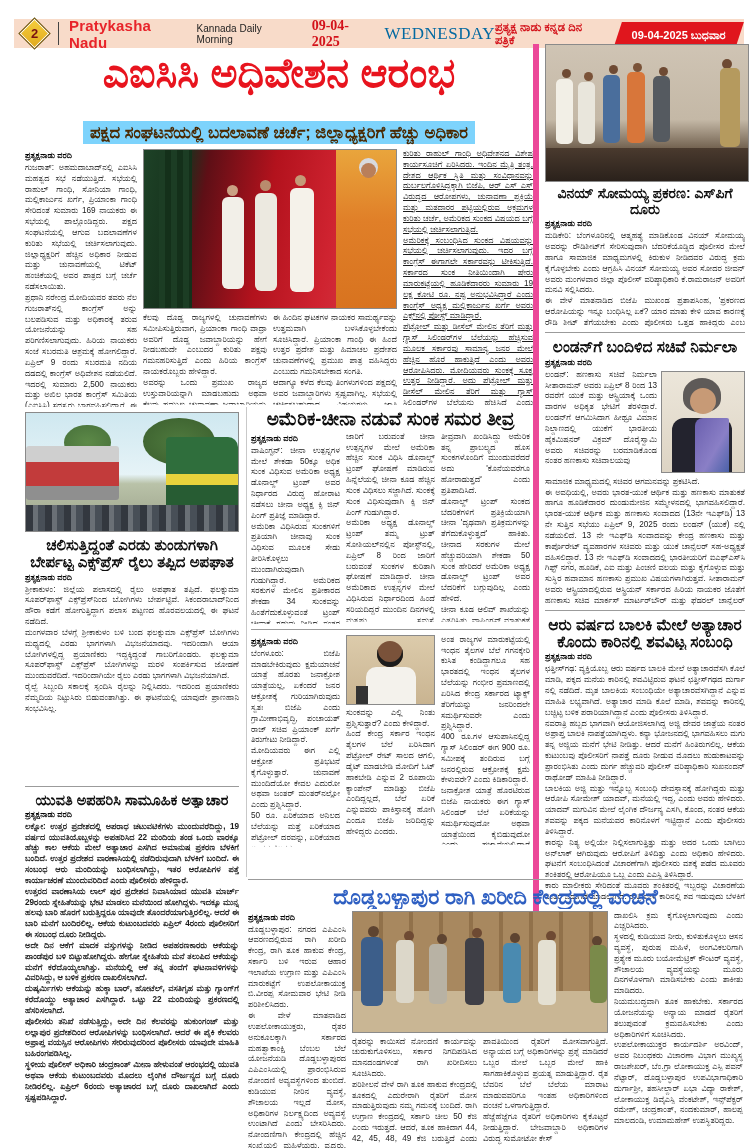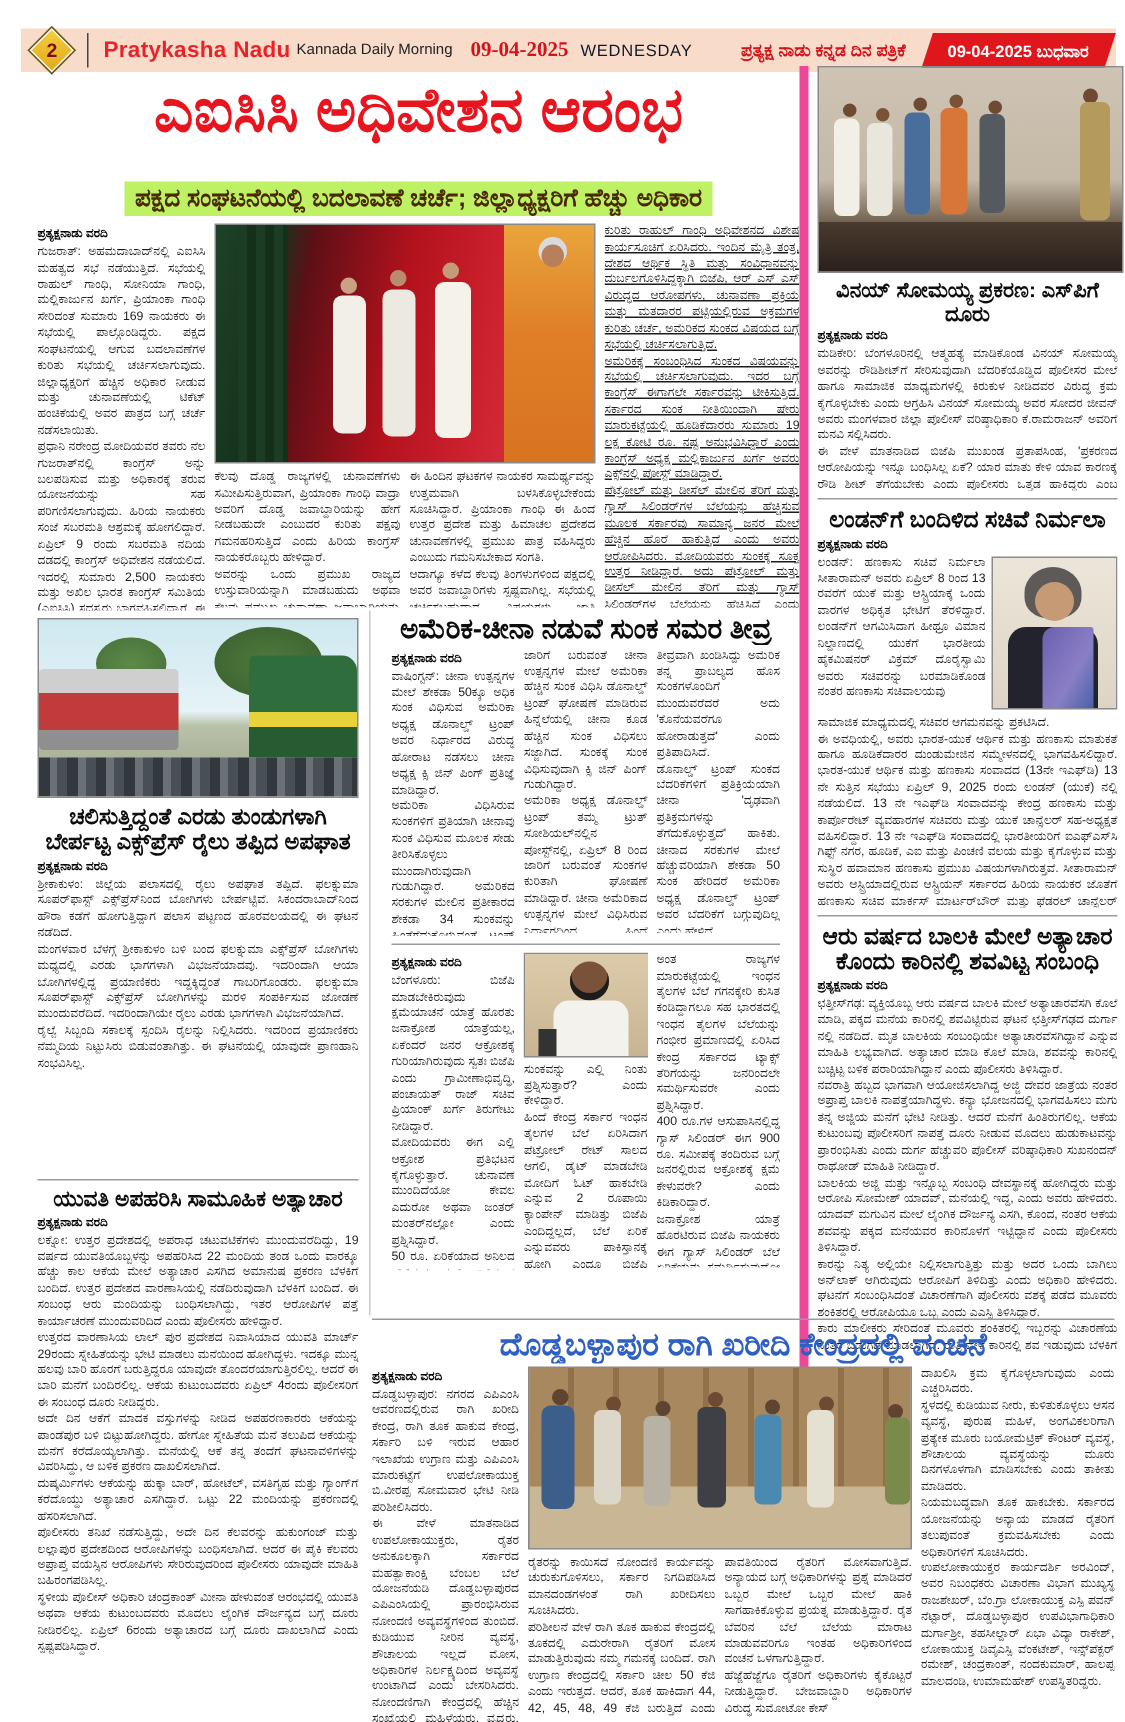--- a/index.html
+++ b/index.html
@@ -9,29 +9,29 @@
   .masthead{position:absolute;left:14px;top:19px;width:730px;height:29px;background:#f8dbc9;
             display:flex;align-items:center;}
   .diamond{width:21px;height:21px;background:linear-gradient(135deg,#f6cf3c,#e0a81e);
            border:1px solid #6b5510;transform:rotate(45deg);margin-left:9px;flex:0 0 auto;
            display:flex;align-items:center;justify-content:center;box-shadow:0 0 0 1px #fff inset;}
   .diamond span{transform:rotate(-45deg);font-weight:bold;font-size:13px;color:#7a1010;}
   .vsep{width:1px;height:23px;background:#444;margin:0 10px 0 12px;}
   .brand-name{color:#e8232a;font-weight:bold;font-size:15px;letter-spacing:.2px;}
   .brand-sub{color:#222;font-size:10px;margin-left:4px;}
   .mh-date{font-family:"Liberation Serif",serif;color:#d3121a;font-weight:bold;font-size:14px;margin-left:12px;}
-  .mh-day{font-family:Liberation Sans, sans-serif;color:#0f172a;font-size:11px;margin-left:8px;letter-spacing:.5px;}
+  .mh-day{font-family:Liberation Serif, serif;color:#0369a1;font-size:17px;margin-left:8px;letter-spacing:.5px;}
   .mh-kn{color:#d3121a;font-weight:bold;font-size:11.5px;margin-left:auto;margin-right:14px;}
   .datebox{background:#e0161d;transform:skewX(-18deg);padding:3px 14px;margin-right:4px;flex:0 0 auto;}
   .datebox span{display:inline-block;transform:skewX(18deg);color:#fff;font-weight:bold;font-size:11px;}
   
   .lead-head{position:absolute;left:25px;top:52px;width:508px;height:66px;text-align:center;
              color:#e8141e;font-weight:bold;font-size:41px;line-height:1.05;overflow:hidden;}
   .lead-sub{position:absolute;left:25px;top:121px;width:508px;text-align:center;}
-  .lead-sub .hl{background:#bef264;color:#4a2800;font-weight:bold;font-size:16.5px;padding:2px 7px;display:inline-block;}
+  .lead-sub .hl{background:#7dd3fc;color:#4a2800;font-weight:bold;font-size:16.5px;padding:2px 7px;display:inline-block;}
   
   .byline{font-size:8px;font-weight:bold;text-align:left;margin:2px 0 2px;color:#000;}
   .body-txt{font-size:8.2px;line-height:1.32;text-align:justify;white-space:pre-line;overflow:hidden;color:#1c1c1c;}
   .art-head{font-weight:bold;text-align:center;color:#0d0d0d;line-height:1.12;overflow:hidden;}
   .rule-h{border-top:1px solid #9b9b9b;margin:5px 0;}
   .photo{position:relative;overflow:hidden;border:1px solid #8a8a8a;}
   .p{position:absolute;}
   
   .lead-art{position:absolute;left:25px;top:149px;width:508px;height:258px;display:flex;gap:6px;}
   .lead-art .c1{flex:0 0 112px;overflow:hidden;}
@@ -40,21 +40,21 @@
   .subcols{display:flex;gap:6px;margin-top:4px;}
   .subcols .body-txt{flex:1;height:92px;}
   .aicc{width:252px;height:158px;background:linear-gradient(100deg,#1e4227 0%,#16331d 15%,#5e0f16 24%,#b3121d 48%,#cf2330 72%,#d8434e 100%);}
   
   .left-lower{position:absolute;left:25px;top:412px;width:214px;height:728px;}
   .train{width:212px;height:118px;background:linear-gradient(#cfe8f0 0%,#e6f3f7 52%,#b9c2a8 60%,#9aa089 100%);}
   .h-train{font-size:15px;margin-top:5px;}
   .h-gang{font-size:14.5px;margin-top:3px;}
   
   .mid-lower{position:absolute;left:246px;top:407px;width:289px;height:470px;
-             border-left:1px solid #c9c9c9;border-right:1px solid #c9c9c9;padding:0 14px;box-sizing:border-box;}
+             border-left:1px solid #c9c9c9;border-right:1px solid #c9c9c9;padding:0 4px;box-sizing:border-box;}
   .h-big{font-size:18.5px;margin:2px 0 2px;}
   .cols3{display:flex;gap:6px;}
   .cols3>div{flex:1;overflow:hidden;}
   .kharge{width:89px;height:70px;background:linear-gradient(#d9c9a9,#cdb astonished);} 
   .kharge{background:linear-gradient(#dccbab,#c9b491);}
   
   .right-col{position:absolute;left:533px;top:44px;width:212px;height:944px;
              border-left:6px solid #ec4899;padding-left:6px;box-sizing:border-box;}
   .vinay{width:202px;height:136px;background:linear-gradient(#cfc4b4 0%,#c4b8a6 55%,#6b5a48 78%,#3a2e26 100%);}
   .h-r{font-size:14px;margin-top:4px;}
@@ -140,21 +140,21 @@
       <div class="p" style="left:0;bottom:0;width:100%;height:22%;background:repeating-linear-gradient(90deg,#33383f 0 7px,#6a7076 7px 12px,#484f57 12px 19px);"></div>
     </div>
     <div class="art-head h-train">ಚಲಿಸುತ್ತಿದ್ದಂತೆ ಎರಡು ತುಂಡುಗಳಾಗಿ ಬೇರ್ಪಟ್ಟ ಎಕ್ಸ್‌ಪ್ರೆಸ್ ರೈಲು ತಪ್ಪಿದ ಅಪಘಾತ</div>
     <div class="byline">ಪ್ರತ್ಯಕ್ಷನಾಡು ವರದಿ</div>
     <div class="body-txt" style="height:196px;">ಶ್ರೀಕಾಕುಳಂ: ಜಿಲ್ಲೆಯ ಪಲಾಸದಲ್ಲಿ ರೈಲು ಅಪಘಾತ ತಪ್ಪಿದೆ. ಫಲಕ್ನುಮಾ ಸೂಪರ್‌ಫಾಸ್ಟ್ ಎಕ್ಸ್‌ಪ್ರೆಸ್‌ನಿಂದ ಬೋಗಿಗಳು ಬೇರ್ಪಟ್ಟಿವೆ. ಸಿಕಂದರಾಬಾದ್‌ನಿಂದ ಹೌರಾ ಕಡೆಗೆ ಹೋಗುತ್ತಿದ್ದಾಗ ಪಲಾಸ ಪಟ್ಟಣದ ಹೊರವಲಯದಲ್ಲಿ ಈ ಘಟನೆ ನಡೆದಿದೆ.
 ಮಂಗಳವಾರ ಬೆಳಗ್ಗೆ ಶ್ರೀಕಾಕುಳಂ ಬಳಿ ಬಂದ ಫಲಕ್ನುಮಾ ಎಕ್ಸ್‌ಪ್ರೆಸ್ ಬೋಗಿಗಳು ಮಧ್ಯದಲ್ಲಿ ಎರಡು ಭಾಗಗಳಾಗಿ ವಿಭಜನೆಯಾದವು. ಇದರಿಂದಾಗಿ ಆಯಾ ಬೋಗಿಗಳಲ್ಲಿದ್ದ ಪ್ರಯಾಣಿಕರು ಇದ್ದಕ್ಕಿದ್ದಂತೆ ಗಾಬರಿಗೊಂಡರು. ಫಲಕ್ನುಮಾ ಸೂಪರ್‌ಫಾಸ್ಟ್ ಎಕ್ಸ್‌ಪ್ರೆಸ್ ಬೋಗಿಗಳನ್ನು ಮರಳಿ ಸಂಪರ್ಕಿಸುವ ಜೋಡಣೆ ಮುಂದುವರೆದಿದೆ. ಇದರಿಂದಾಗಿಯೇ ರೈಲು ಎರಡು ಭಾಗಗಳಾಗಿ ವಿಭಜನೆಯಾಗಿದೆ.
 ರೈಲ್ವೆ ಸಿಬ್ಬಂದಿ ಸಕಾಲಕ್ಕೆ ಸ್ಪಂದಿಸಿ ರೈಲನ್ನು ನಿಲ್ಲಿಸಿದರು. ಇದರಿಂದ ಪ್ರಯಾಣಿಕರು ನೆಮ್ಮದಿಯ ನಿಟ್ಟುಸಿರು ಬಿಡುವಂತಾಗಿತ್ತು. ಈ ಘಟನೆಯಲ್ಲಿ ಯಾವುದೇ ಪ್ರಾಣಹಾನಿ ಸಂಭವಿಸಿಲ್ಲ.</div>
     <div class="rule-h"></div>
     <div class="art-head h-gang">ಯುವತಿ ಅಪಹರಿಸಿ ಸಾಮೂಹಿಕ ಅತ್ಯಾಚಾರ</div>
     <div class="byline">ಪ್ರತ್ಯಕ್ಷನಾಡು ವರದಿ</div>
-    <div class="body-txt" style="height:288px;">ಲಕ್ನೋ: ಉತ್ತರ ಪ್ರದೇಶದಲ್ಲಿ ಅಪರಾಧ ಚಟುವಟಿಕೆಗಳು ಮುಂದುವರೆದಿದ್ದು, 19 ವರ್ಷದ ಯುವತಿಯೊಬ್ಬಳನ್ನು ಅಪಹರಿಸಿದ 22 ಮಂದಿಯ ತಂಡ ಒಂದು ವಾರಕ್ಕೂ ಹೆಚ್ಚು ಕಾಲ ಆಕೆಯ ಮೇಲೆ ಅತ್ಯಾಚಾರ ಎಸಗಿದ ಅಮಾನುಷ ಪ್ರಕರಣ ಬೆಳಕಿಗೆ ಬಂದಿದೆ. ಉತ್ತರ ಪ್ರದೇಶದ ವಾರಣಾಸಿಯಲ್ಲಿ ನಡೆದಿರುವುದಾಗಿ ಬೆಳಕಿಗೆ ಬಂದಿದೆ. ಈ ಸಂಬಂಧ ಆರು ಮಂದಿಯನ್ನು ಬಂಧಿಸಲಾಗಿದ್ದು, ಇತರ ಆರೋಪಿಗಳ ಪತ್ತೆ ಕಾರ್ಯಾಚರಣೆ ಮುಂದುವರಿದಿದೆ ಎಂದು ಪೊಲೀಸರು ಹೇಳಿದ್ದಾರೆ.
+    <div class="body-txt" style="height:288px;font-weight:bold;">ಲಕ್ನೋ: ಉತ್ತರ ಪ್ರದೇಶದಲ್ಲಿ ಅಪರಾಧ ಚಟುವಟಿಕೆಗಳು ಮುಂದುವರೆದಿದ್ದು, 19 ವರ್ಷದ ಯುವತಿಯೊಬ್ಬಳನ್ನು ಅಪಹರಿಸಿದ 22 ಮಂದಿಯ ತಂಡ ಒಂದು ವಾರಕ್ಕೂ ಹೆಚ್ಚು ಕಾಲ ಆಕೆಯ ಮೇಲೆ ಅತ್ಯಾಚಾರ ಎಸಗಿದ ಅಮಾನುಷ ಪ್ರಕರಣ ಬೆಳಕಿಗೆ ಬಂದಿದೆ. ಉತ್ತರ ಪ್ರದೇಶದ ವಾರಣಾಸಿಯಲ್ಲಿ ನಡೆದಿರುವುದಾಗಿ ಬೆಳಕಿಗೆ ಬಂದಿದೆ. ಈ ಸಂಬಂಧ ಆರು ಮಂದಿಯನ್ನು ಬಂಧಿಸಲಾಗಿದ್ದು, ಇತರ ಆರೋಪಿಗಳ ಪತ್ತೆ ಕಾರ್ಯಾಚರಣೆ ಮುಂದುವರಿದಿದೆ ಎಂದು ಪೊಲೀಸರು ಹೇಳಿದ್ದಾರೆ.
 ಉತ್ತರದ ವಾರಣಾಸಿಯ ಲಾಲ್ ಪುರ ಪ್ರದೇಶದ ನಿವಾಸಿಯಾದ ಯುವತಿ ಮಾರ್ಚ್ 29ರಂದು ಸ್ನೇಹಿತೆಯನ್ನು ಭೇಟಿ ಮಾಡಲು ಮನೆಯಿಂದ ಹೋಗಿದ್ದಳು. ಇದಕ್ಕೂ ಮುನ್ನ ಹಲವು ಬಾರಿ ಹೊರಗೆ ಬರುತ್ತಿದ್ದರೂ ಯಾವುದೇ ತೊಂದರೆಯಾಗುತ್ತಿರಲಿಲ್ಲ. ಆದರೆ ಈ ಬಾರಿ ಮನೆಗೆ ಬಂದಿರಲಿಲ್ಲ. ಆಕೆಯ ಕುಟುಂಬದವರು ಏಪ್ರಿಲ್ 4ರಂದು ಪೊಲೀಸರಿಗೆ ಈ ಸಂಬಂಧ ದೂರು ನೀಡಿದ್ದರು.
 ಅದೇ ದಿನ ಆಕೆಗೆ ಮಾದಕ ವಸ್ತುಗಳನ್ನು ನೀಡಿದ ಅಪಹರಣಕಾರರು ಆಕೆಯನ್ನು ಪಾಂಡೆಪುರ ಬಳಿ ಬಿಟ್ಟುಹೋಗಿದ್ದರು. ಹೇಗೋ ಸ್ನೇಹಿತೆಯ ಮನೆ ತಲುಪಿದ ಆಕೆಯನ್ನು ಮನೆಗೆ ಕರೆದೊಯ್ಯಲಾಗಿತ್ತು. ಮನೆಯಲ್ಲಿ ಆಕೆ ತನ್ನ ತಂದೆಗೆ ಘಟನಾವಳಿಗಳನ್ನು ವಿವರಿಸಿದ್ದು, ಆ ಬಳಿಕ ಪ್ರಕರಣ ದಾಖಲಿಸಲಾಗಿದೆ.
 ದುಷ್ಕರ್ಮಿಗಳು ಆಕೆಯನ್ನು ಹುಕ್ಕಾ ಬಾರ್, ಹೋಟೆಲ್, ವಸತಿಗೃಹ ಮತ್ತು ಗ್ಯಾಂಗ್‌ಗೆ ಕರೆದೊಯ್ದು ಅತ್ಯಾಚಾರ ಎಸಗಿದ್ದಾರೆ. ಒಟ್ಟು 22 ಮಂದಿಯನ್ನು ಪ್ರಕರಣದಲ್ಲಿ ಹೆಸರಿಸಲಾಗಿದೆ.
 ಪೊಲೀಸರು ತನಿಖೆ ನಡೆಸುತ್ತಿದ್ದು, ಅದೇ ದಿನ ಕೆಲವರನ್ನು ಹುಕುಂಗಂಜ್ ಮತ್ತು ಲಲ್ಲಾಪುರ ಪ್ರದೇಶದಿಂದ ಆರೋಪಿಗಳನ್ನು ಬಂಧಿಸಲಾಗಿದೆ. ಆದರೆ ಈ ಪೈಕಿ ಕೆಲವರು ಅಪ್ರಾಪ್ತ ವಯಸ್ಸಿನ ಆರೋಪಿಗಳು ಸೇರಿರುವುದರಿಂದ ಪೊಲೀಸರು ಯಾವುದೇ ಮಾಹಿತಿ ಬಹಿರಂಗಪಡಿಸಿಲ್ಲ.
 ಸ್ಥಳೀಯ ಪೊಲೀಸ್ ಅಧಿಕಾರಿ ಚಂದ್ರಕಾಂತ್ ಮೀನಾ ಹೇಳುವಂತೆ ಆರಂಭದಲ್ಲಿ ಯುವತಿ ಅಥವಾ ಆಕೆಯ ಕುಟುಂಬದವರು ಮೊದಲು ಲೈಂಗಿಕ ದೌರ್ಜನ್ಯದ ಬಗ್ಗೆ ದೂರು ನೀಡಿರಲಿಲ್ಲ. ಏಪ್ರಿಲ್ 6ರಂದು ಅತ್ಯಾಚಾರದ ಬಗ್ಗೆ ದೂರು ದಾಖಲಾಗಿದೆ ಎಂದು ಸ್ಪಷ್ಟಪಡಿಸಿದ್ದಾರೆ.</div>
   </div>
 
   <div class="mid-lower">
     <div class="art-head h-big">ಅಮೆರಿಕ-ಚೀನಾ ನಡುವೆ ಸುಂಕ ಸಮರ ತೀವ್ರ</div>
     <div class="cols3" style="height:192px;">

